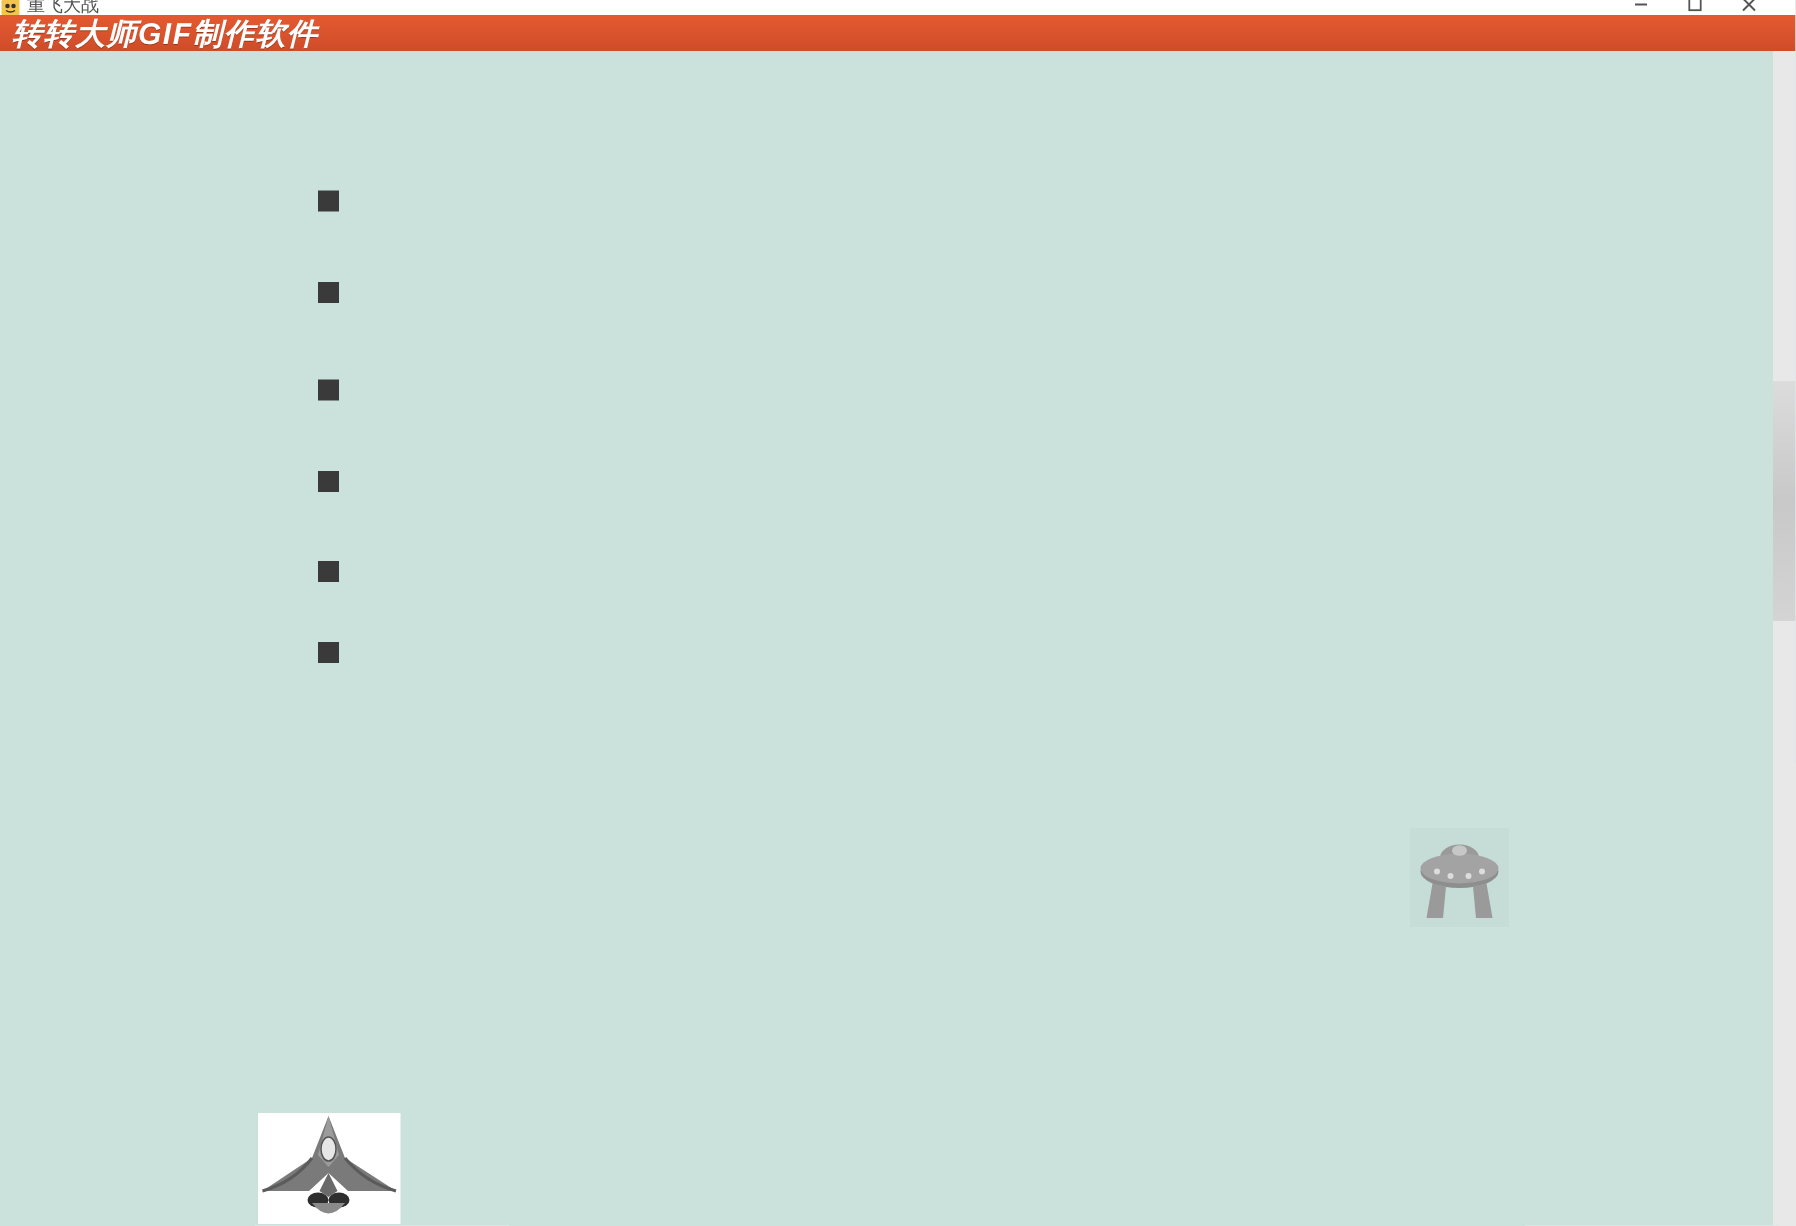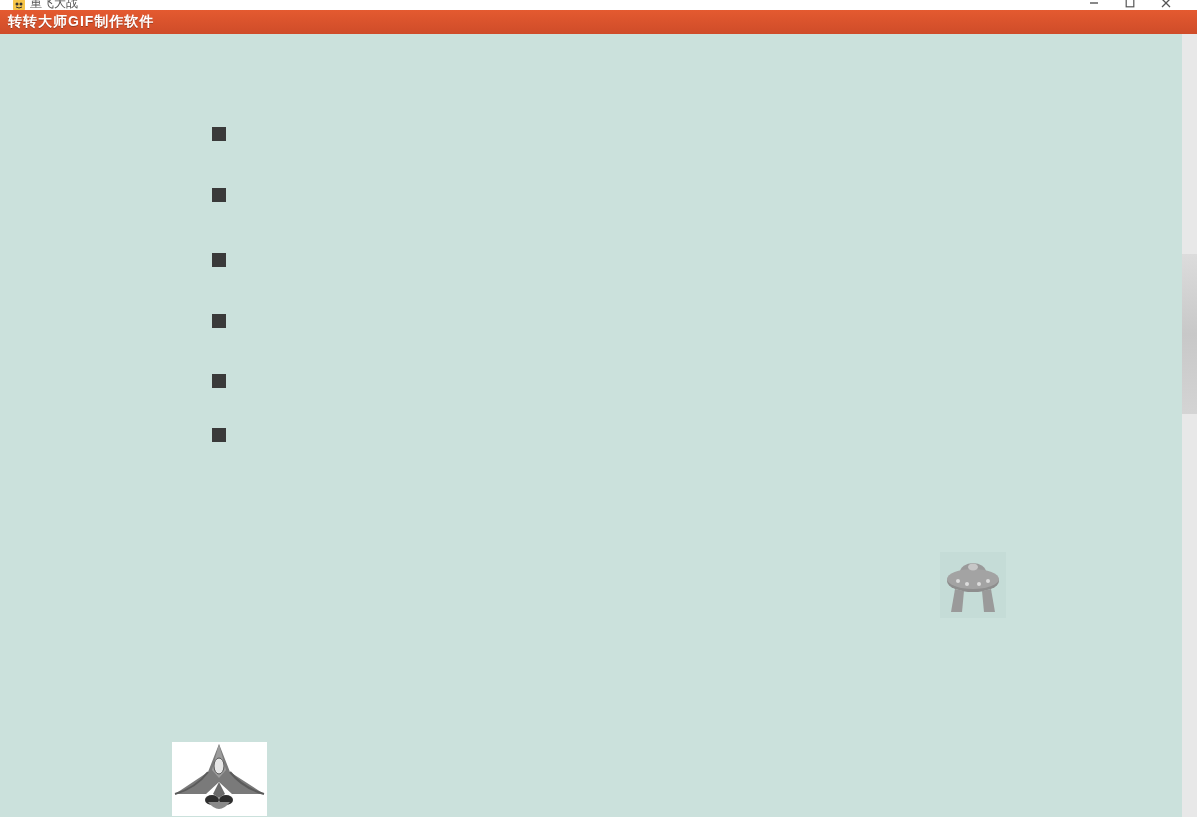--- a/index.html
+++ b/index.html
@@ -5,21 +5,21 @@
     * { margin: 0; padding: 0; box-sizing: border-box; }
     html, body { width: 1197px; height: 817px; overflow: hidden; font-family: "Microsoft YaHei", Arial, sans-serif; }
     body { background: #f0f0f0; position: relative; }
 
     .title-bar {
       height: 10px;
       background: #ffffff;
       position: relative;
       display: flex;
       align-items: center;
-      padding-left: 12px;
+      padding-left: 0;
       font-family: Liberation Mono, monospace;
     }
     .title-bar .app-icon {
       width: 14px; height: 14px;
       display: inline-flex; align-items: center; justify-content: center;
       margin-right: 4px;
     }
     .title-bar .title-text {
       font-size: 12px;
       color: #555;
@@ -41,24 +41,25 @@
       background: #ce4e2a;
       background: linear-gradient(#e45a30,#cf4c29);
       display: flex;
       align-items: center;
       padding-left: 8px;
       position: relative;
       z-index: 5;
     }
     .app-header span.name {
       color: #fff;
-      font-size: 14px;
+      font-size: 20px;
       font-weight: 600;
       text-shadow: 0 1px 0 rgba(0,0,0,0.3);
       letter-spacing: 1px;
+      font-style: italic;
     }
 
     .game-area {
       position: absolute;
       left: 0;
       top: 34px;
       width: 1182px;
       height: 783px;
       background: #cbe1dc;
     }

